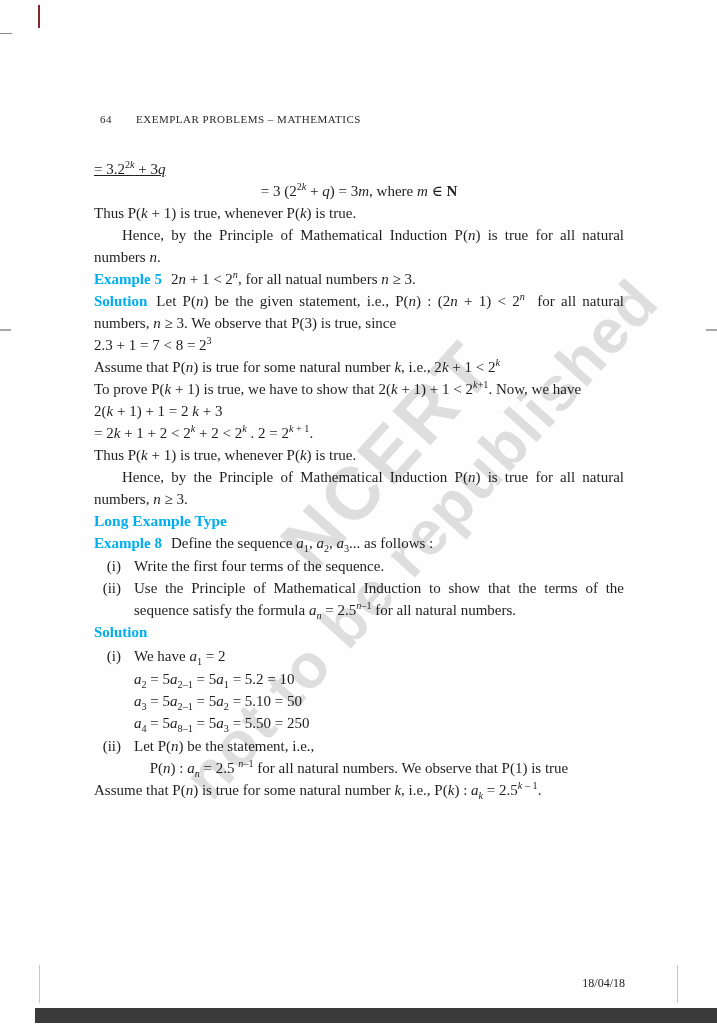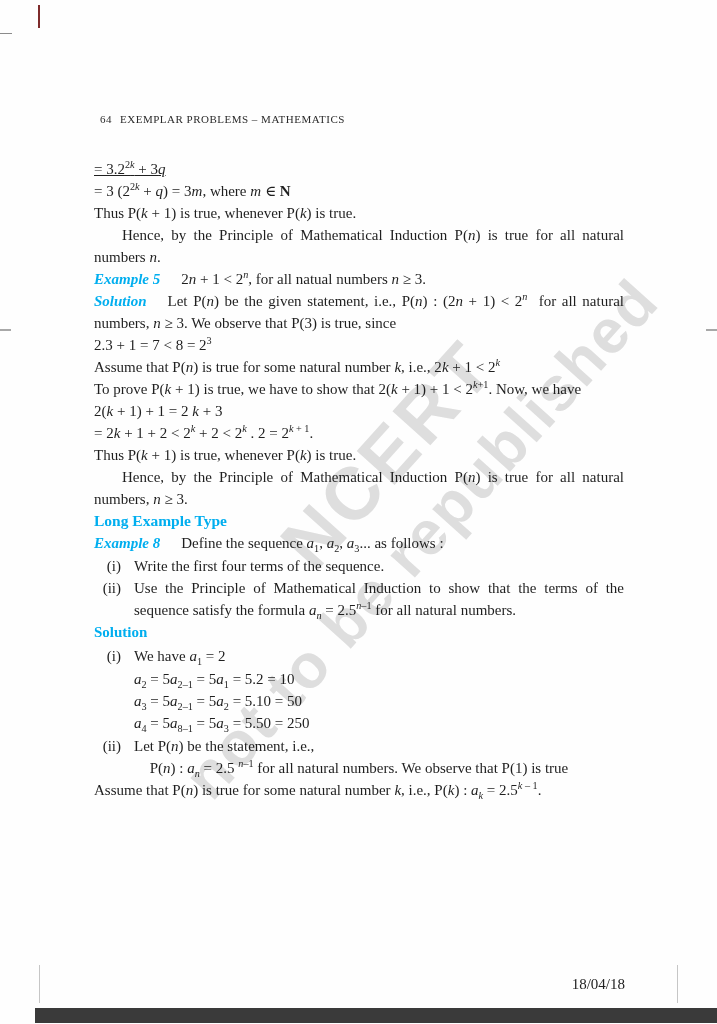--- a/index.html
+++ b/index.html
@@ -29,37 +29,37 @@
     color: var(--c-watermark, #c4c4c4); opacity: 0.55;
     font-family: "Liberation Sans", "DejaVu Sans", sans-serif; font-weight: bold;
   }
   .watermark .wm1 { font-size: 74px; line-height: 84px; margin-left: 80px; letter-spacing: 4px; }
   .watermark .wm2 { font-size: 62px; line-height: 78px; letter-spacing: 2px; }
 
   .header {
     position: absolute; top: 113px; left: 100px; z-index: 2;
     font-size: 11px; letter-spacing: 0.5px; color: #2a2a2a;
   }
-  .header .num { margin-right: 8px; }
+  .header .num { margin-right: 24px; }
 
   .content {
     position: absolute; top: 158px; left: 94px; width: 530px; z-index: 1;
     font-size: 15px; line-height: 22px;
   }
   .content p { margin: 0; }
   sup, sub { line-height: 0; font-size: 0.68em; }
   .accent { color: var(--c-accent, #00AEEF); font-weight: bold; }
-  .lbl { margin-right: 21px; font-style: italic; }
+  .lbl { margin-right: 9px; }
   .nowrap { white-space: nowrap; }
   .just { text-align: justify; }
   .indent { text-indent: 28px; }
   .center { text-align: left; }
 
   .eq-top1   { margin: 2px 0 0 261px; text-decoration: underline; }
-  .eq-top2   { margin: 0 0 0 261px; }
+  .eq-top2   { margin: 0 0 0 261px; text-align: center; }
   .m-thus1   { margin-top: 1px; }
   .m-hence1  { margin-top: 3px; }
   .m-ex5     { margin-top: 3px; }
   .m-sol5    { margin-top: 4px; }
   .m-eqc     { margin-top: 0; }
   .m-assume1 { margin-top: 2px; }
   .m-toprove { margin-top: 2px; }
   .m-eqs1    { margin: 1px 0 0 28px; }
   .m-eqs2    { margin: 0 0 0 74px; }
   .m-thus2   { margin-top: 0; }
@@ -77,21 +77,21 @@
   .m-pn      { margin: 2px 0 0 40px; text-align: center; }
   .m-assume2 { margin-top: 1px; }
   .m-now     { margin-top: 3px; }
 
   .list { display: flex; }
   .list .marker { width: 27px; text-align: right; flex-shrink: 0; }
   .list .ltext  { margin-left: 13px; flex: 1; }
 
   .footer-date {
     position: absolute; top: 976px; right: 92px; z-index: 2;
-    font-size: 15px; color: #222;
+    font-size: 12px; color: #222;
   }
   .bottom-bar {
     position: absolute; left: 35px; right: 0; bottom: 1px; height: 15px;
     background: #3a3a3a; z-index: 2;
   }
 </style>
 </head>
 <body>
 
 <div class="page">

